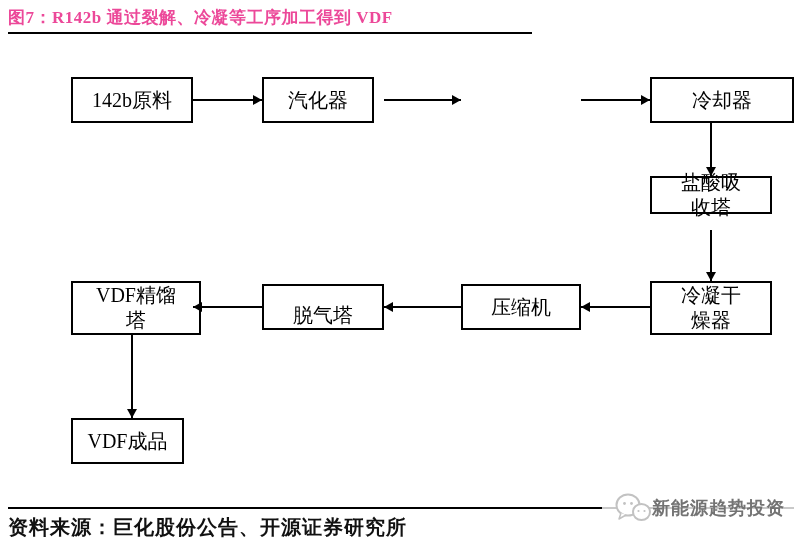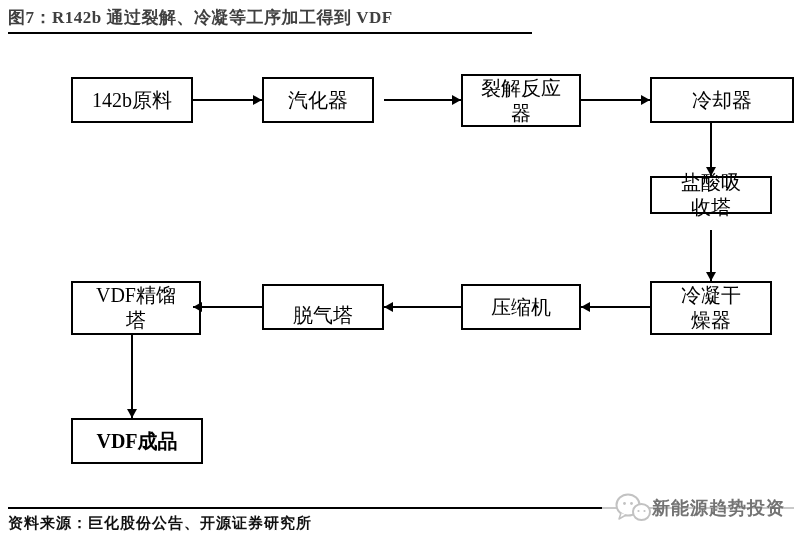--- a/index.html
+++ b/index.html
@@ -1,40 +1,40 @@
 <!DOCTYPE html>
 <html><head>
 <meta charset="utf-8">
 <style>
   html,body{margin:0;padding:0;}
   body{width:800px;height:546px;background:#fff;font-family:"Liberation Serif","DejaVu Serif",serif;}
   .page{position:relative;width:800px;height:546px;background:#fff;overflow:hidden;}
 
-  .title{position:absolute;left:8px;top:6px;font-size:17px;font-weight:bold;color:#404040;letter-spacing:.5px;white-space:nowrap;}
+  .title{position:absolute;left:8px;top:6px;font-size:17px;font-weight:bold;color:#ec4899;letter-spacing:.5px;white-space:nowrap;}
   .title-rule{position:absolute;left:8px;top:32px;width:524px;height:2px;background:#000;}
 
   .canvas{position:absolute;left:0;top:0;width:800px;height:500px;margin-left:34px;}
 
   .node{position:absolute;box-sizing:border-box;border:2px solid #000;background:#fff;
         display:flex;align-items:center;justify-content:center;}
   .node-label{font-size:20px;line-height:25px;color:#000;text-align:center;white-space:pre-line;
         font-family:"Liberation Serif","DejaVu Serif",serif;}
 
   .edge{position:absolute;background:#000;}
   .edge.h{height:2px;}
   .edge.v{width:2px;}
   .edge.h.right::after{content:"";position:absolute;right:0;top:50%;transform:translateY(-50%);
         width:0;height:0;border-left:9px solid #000;border-top:5px solid transparent;border-bottom:5px solid transparent;}
   .edge.h.left::before{content:"";position:absolute;left:0;top:50%;transform:translateY(-50%);
         width:0;height:0;border-right:9px solid #000;border-top:5px solid transparent;border-bottom:5px solid transparent;}
   .edge.v.down::after{content:"";position:absolute;bottom:0;left:50%;transform:translateX(-50%);
         width:0;height:0;border-top:9px solid #000;border-left:5px solid transparent;border-right:5px solid transparent;}
 
   .bottom-rule{position:absolute;left:8px;top:507px;width:597px;height:2px;background:#000;}
-  .source{position:absolute;left:8px;top:514px;font-size:15px;font-weight:bold;color:#111;letter-spacing:1px;white-space:nowrap;}
+  .source{position:absolute;left:8px;top:514px;font-size:20px;font-weight:bold;color:#111;letter-spacing:1px;white-space:nowrap;}
 
   .watermark{position:absolute;right:6px;top:490px;width:192px;height:36px;display:flex;align-items:center;}
   .wm-line{position:absolute;left:0;right:0;top:17px;height:2px;background:#c9c9c9;}
   .wm-icon{position:relative;margin-left:12px;flex:0 0 auto;}
   .wm-text{position:relative;font-size:18px;font-weight:bold;color:#737373;letter-spacing:1px;white-space:nowrap;
         font-family:"Liberation Sans","DejaVu Sans",sans-serif;}
 </style>
 </head>
 <body>
 
@@ -43,24 +43,20 @@
   <div class="title">图7：R142b 通过裂解、冷凝等工序加工得到 VDF</div>
   <div class="title-rule"></div>
 
   <div class="canvas" id="flow">
       <div class="node" style="left: 37px; top: 77px; width: 122px; height: 46px;">
         <span class="node-label">142b原料</span>
       </div>
       <div class="node" style="left: 228px; top: 77px; width: 112px; height: 46px;">
         <span class="node-label">汽化器</span>
       </div>
-      <div class="node" style="left: 427px; top: 74px; width: 120px; height: 53px;">
-        <span class="node-label">裂解反应
-器</span>
-      </div>
       <div class="node" style="left: 616px; top: 77px; width: 144px; height: 46px;">
         <span class="node-label">冷却器</span>
       </div>
       <div class="node" style="left: 616px; top: 176px; width: 122px; height: 38px;">
         <span class="node-label">盐酸吸
 收塔</span>
       </div>
       <div class="node" style="left: 616px; top: 281px; width: 122px; height: 54px;">
         <span class="node-label">冷凝干
 燥器</span>
@@ -68,21 +64,21 @@
       <div class="node" style="left: 427px; top: 284px; width: 120px; height: 46px;">
         <span class="node-label">压缩机</span>
       </div>
       <div class="node" style="left: 228px; top: 284px; width: 122px; height: 46px; align-items: flex-end;">
         <span class="node-label">脱气塔</span>
       </div>
       <div class="node" style="left: 37px; top: 281px; width: 130px; height: 54px;">
         <span class="node-label">VDF精馏
 塔</span>
       </div>
-      <div class="node" style="left: 37px; top: 418px; width: 132px; height: 46px; font-weight: bold;">
+      <div class="node" style="left: 37px; top: 418px; width: 113px; height: 46px;">
         <span class="node-label">VDF成品</span>
       </div>
       <div class="edge h right" style="left: 159px; top: 99px; width: 69px;"></div>
       <div class="edge h right" style="left: 350px; top: 99px; width: 77px;"></div>
       <div class="edge h right" style="left: 547px; top: 99px; width: 69px;"></div>
       <div class="edge v down" style="left: 676px; top: 123px; height: 53px;"></div>
       <div class="edge v down" style="left: 676px; top: 230px; height: 51px;"></div>
       <div class="edge h left" style="left: 547px; top: 306px; width: 69px;"></div>
       <div class="edge h left" style="left: 350px; top: 306px; width: 77px;"></div>
       <div class="edge h left" style="left: 159px; top: 306px; width: 69px;"></div>

